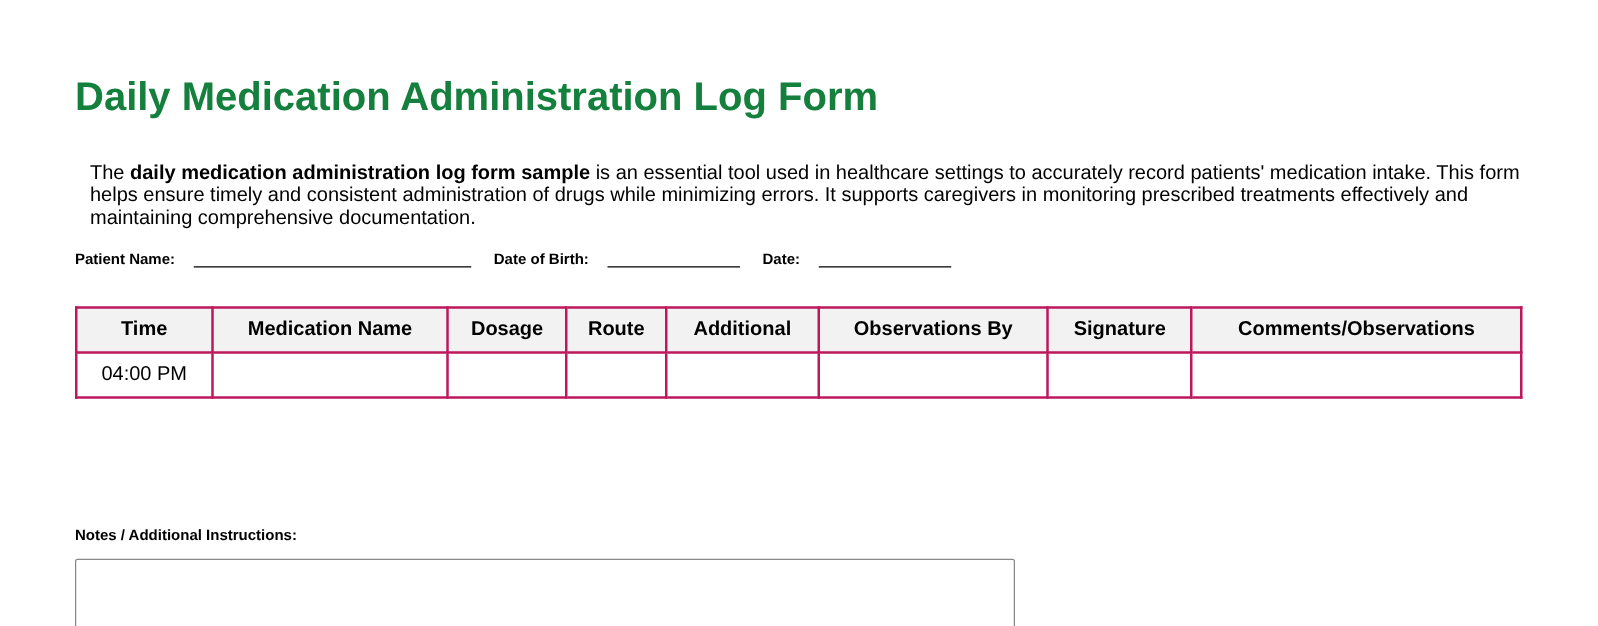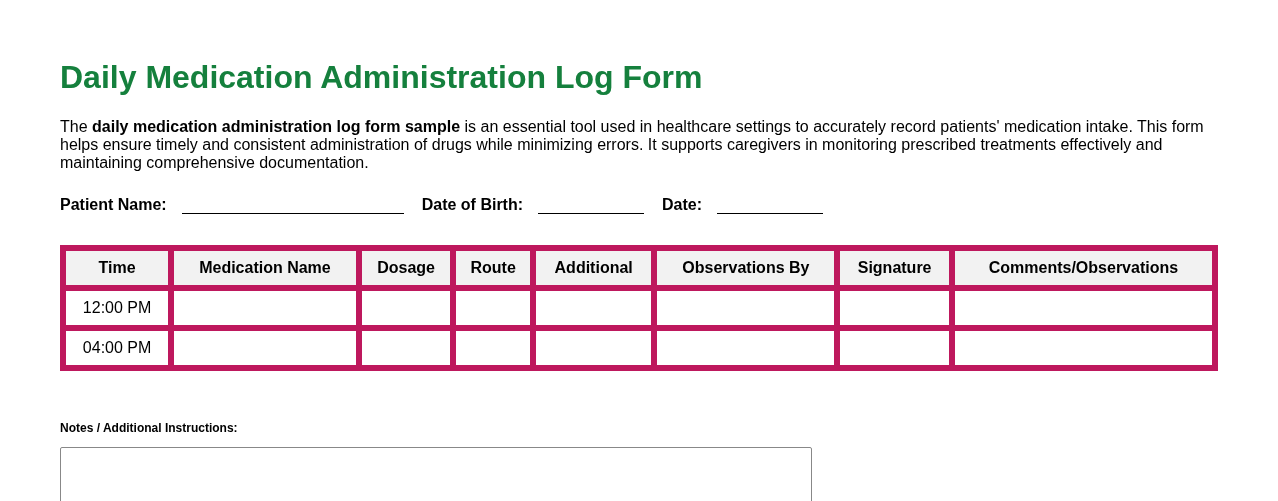--- a/index.html
+++ b/index.html
@@ -8,41 +8,41 @@
     font-family: "Liberation Sans", sans-serif;
     color: #000;
   }
   .page { position: relative; padding: 0 60px; }
   h1 {
     position: absolute; left: 60px; top: 59px; margin: 0;
     font-size: 32px; font-weight: bold; color: #15803d;
     letter-spacing: 0px;
   }
   .intro {
-    position: absolute; left: 60px; top: 118px; width: 1160px; margin: 0;
+    position: absolute; left: 60px; top: 118px; width: 1160px; margin: 12px;
     font-size: 16px; line-height: 18px;
   }
   .fields {
     position: absolute; left: 60px; top: 196px;
     display: flex; align-items: flex-end;
-    font-size: 16px; font-weight: bold;
+    font-size: 12px; font-weight: bold;
   }
   .field-line {
     display: inline-block; border-bottom: 1px solid #000; height: 17px;
     margin-left: 15px; margin-right: 18px;
   }
   .l1 { width: 222px; }
   .l2 { width: 106px; }
   .l3 { width: 106px; }
   table {
     position: absolute; left: 60px; top: 245px;
     width: 1158px; border-collapse: collapse;
     font-size: 16px;
   }
-  th, td { border: 6px solid #be185d; text-align: center; padding: 0; }
+  th, td { border: 2px solid #be185d; text-align: center; padding: 0; }
   th { background: #f2f2f2; font-weight: bold; height: 34px; }
   td { height: 34px; }
   .notes-label {
     position: absolute; left: 60px; top: 421px;
     font-size: 12px; font-weight: bold;
   }
   .notes-box {
     position: absolute; left: 60px; top: 447px;
     width: 752px; height: 70px; border: 1px solid #888; box-sizing: border-box;
     border-radius: 2px;
@@ -83,30 +83,20 @@
         <th>Dosage</th>
         <th>Route</th>
         <th>Additional</th>
         <th>Observations By</th>
         <th>Signature</th>
         <th>Comments/Observations</th>
       </tr>
     </thead>
     <tbody>
       <tr>
-        <td>12:00 PM</td>
-        <td></td>
-        <td></td>
-        <td></td>
-        <td></td>
-        <td></td>
-        <td></td>
-        <td></td>
-      </tr>
-      <tr>
         <td>04:00 PM</td>
         <td></td>
         <td></td>
         <td></td>
         <td></td>
         <td></td>
         <td></td>
         <td></td>
       </tr>
     </tbody>

